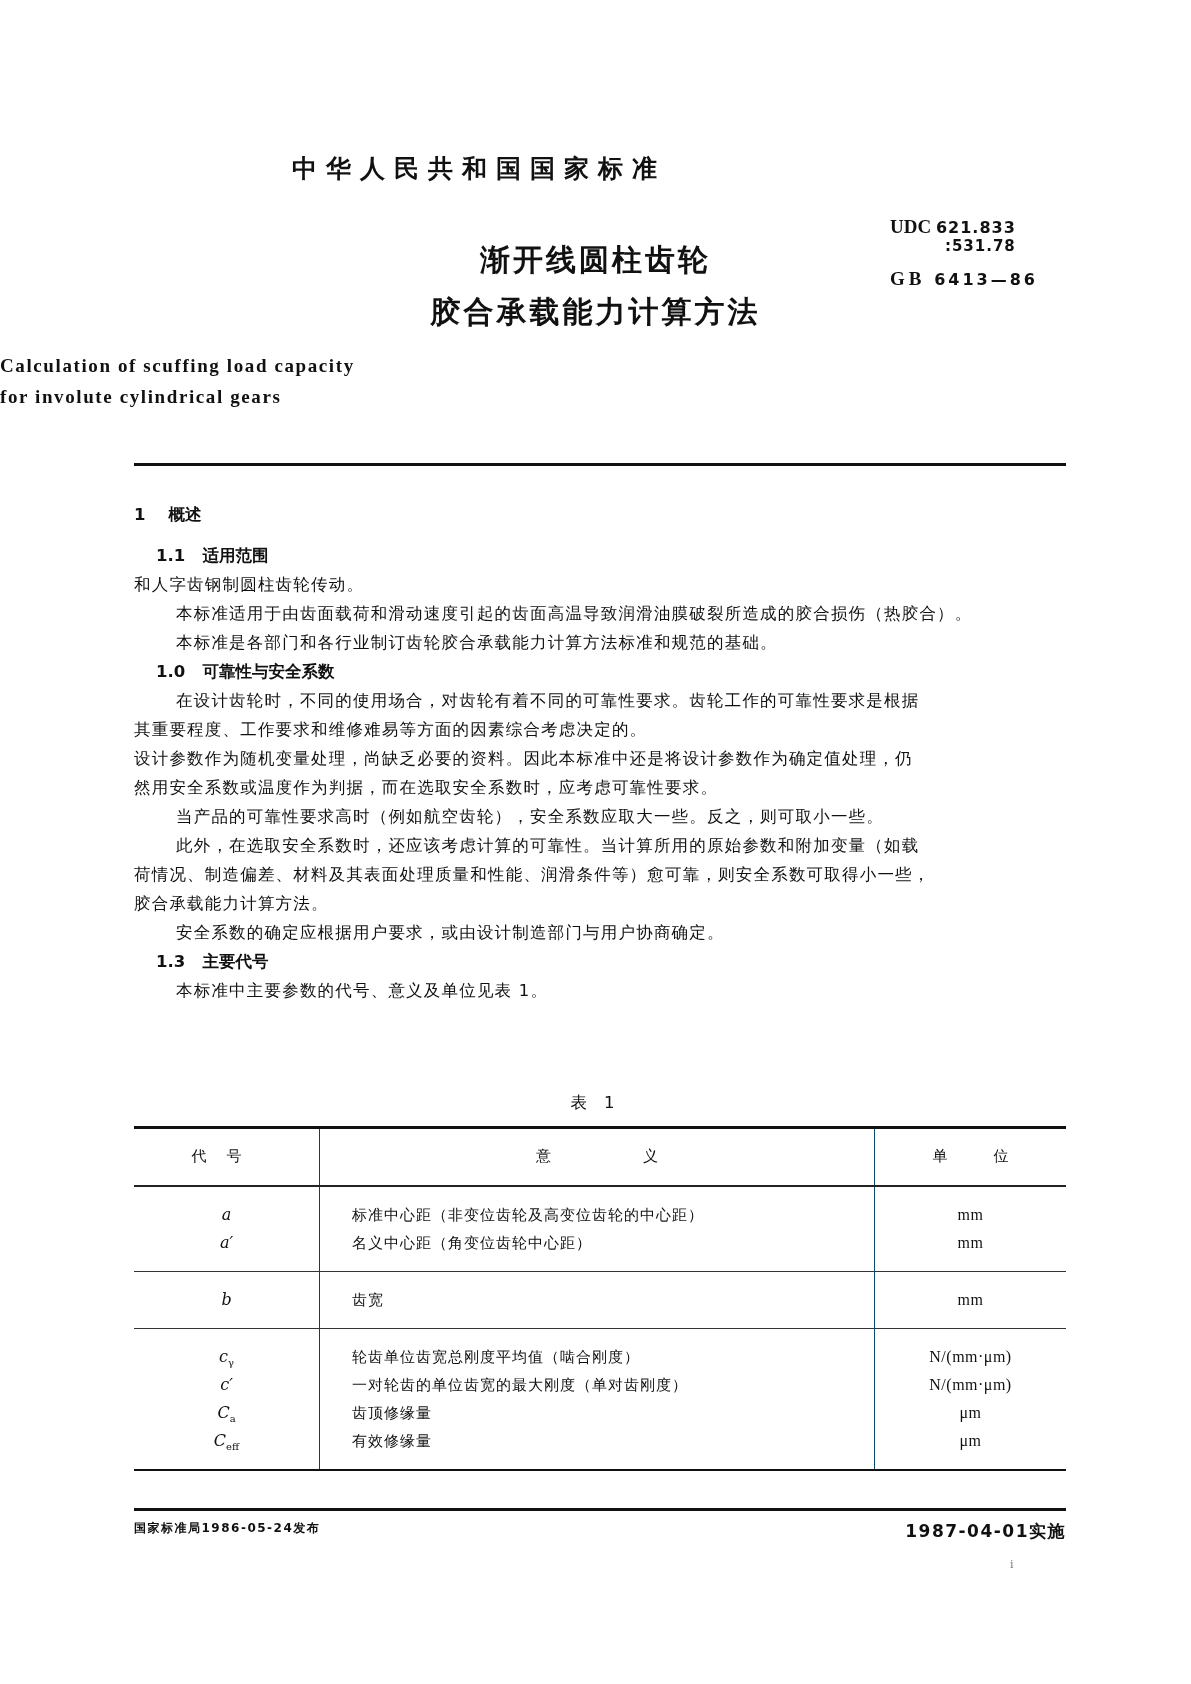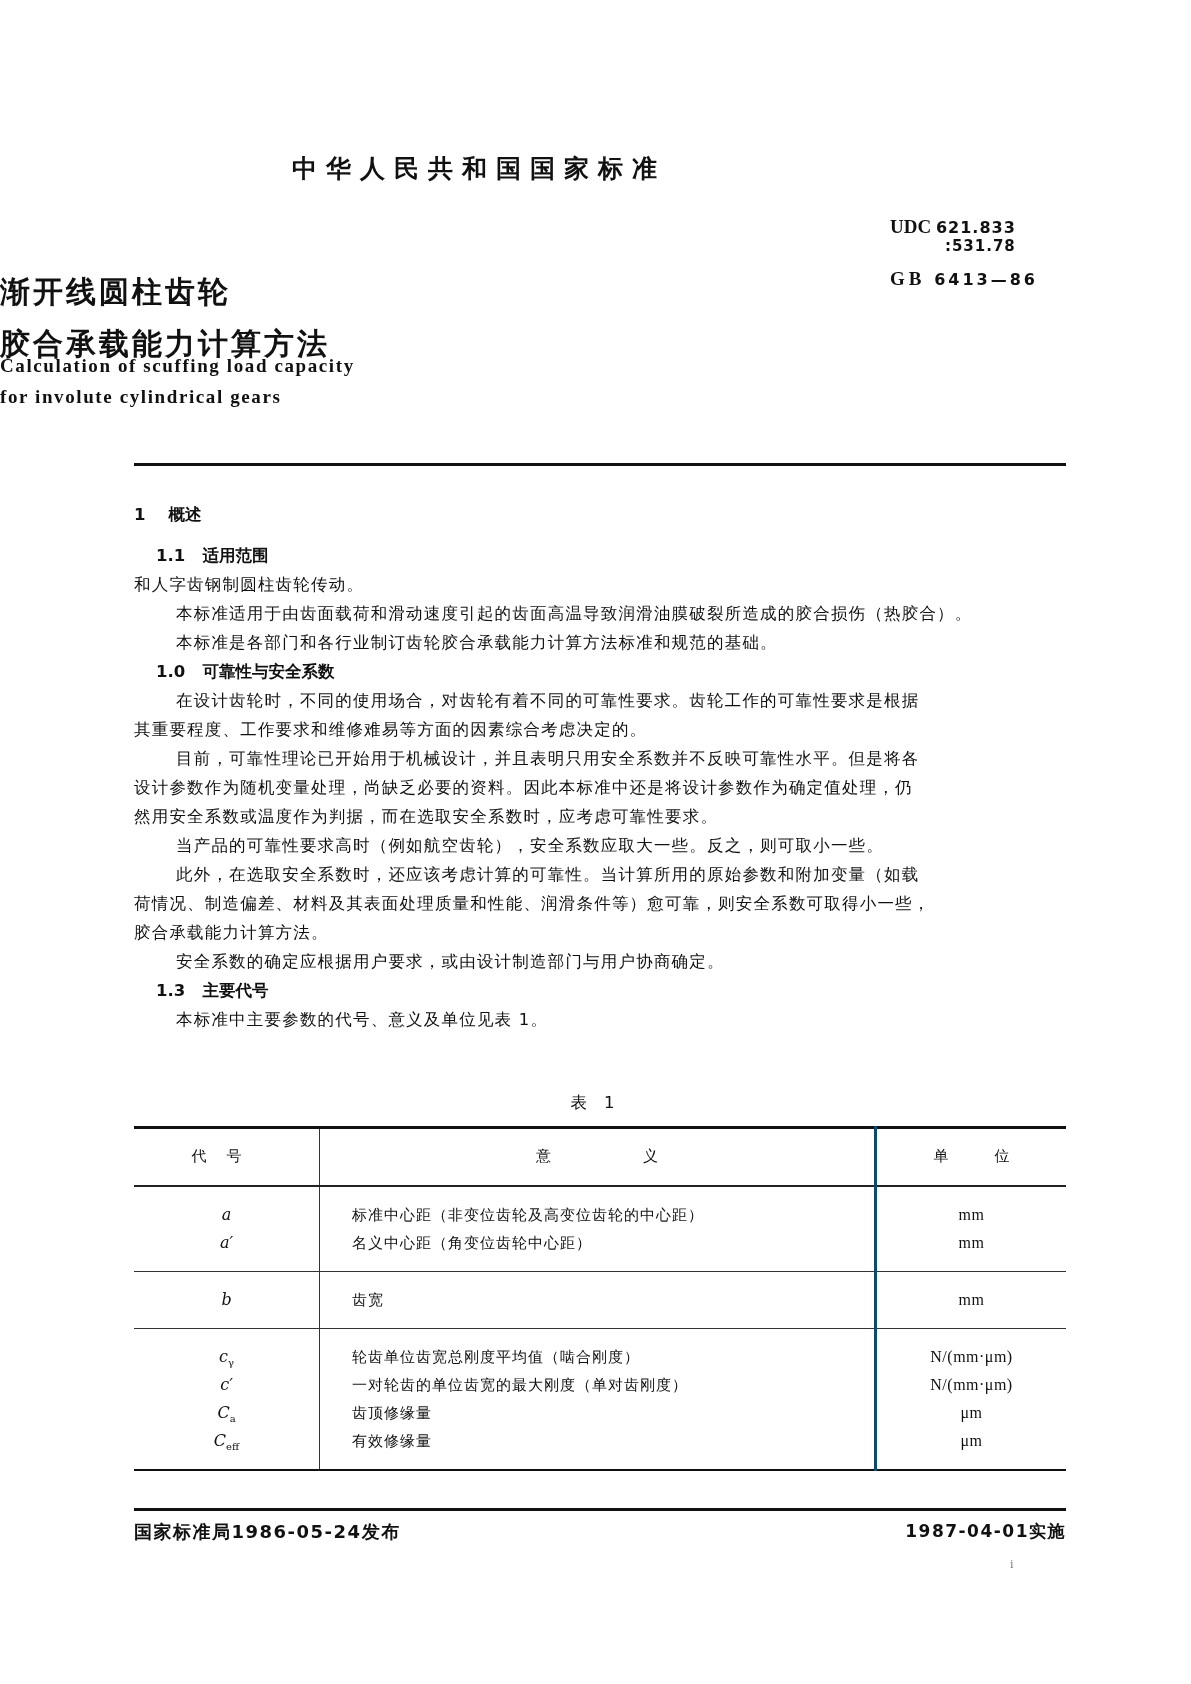--- a/index.html
+++ b/index.html
@@ -1,21 +1,21 @@
 <!DOCTYPE html>
 <html><head>
 <meta charset="utf-8">
 <style>
   html, body { margin: 0; padding: 0; background: #ffffff; }
   body { width: 1191px; height: 1684px; position: relative; overflow: hidden;
          font-family: "DejaVu Serif", "Liberation Serif", serif; color: #111; }
   .abs { position: absolute; }
   .national { left: 0; width: 950px; top: 152px; text-align: center; font-family: "DejaVu Sans", sans-serif;
               font-weight: bold; font-size: 25px; letter-spacing: 9px; padding-left: 8px; box-sizing: border-box; }
-  .title-cn { left: 0; width: 1191px; font-family: "DejaVu Sans", sans-serif; font-weight: bold; font-size: 30px; letter-spacing: 3px; margin-top: 32px; }
+  .title-cn { left: 0; width: 1191px; text-align: center; font-family: "DejaVu Sans", sans-serif; font-weight: bold; font-size: 30px; letter-spacing: 3px; }
   .title-cn.l1 { top: 240px; }
   .title-cn.l2 { top: 292px; }
   .title-en { left: 0; width: 1191px; text-align: left; font-family: "Liberation Serif", serif; font-weight: bold; font-size: 19px; letter-spacing: 1.6px; }
   .title-en.l1 { top: 355px; }
   .title-en.l2 { top: 386px; }
   .udc { left: 890px; top: 218px; font-family: "Liberation Serif", serif; font-size: 19px; font-weight: bold; line-height: 18px; text-align: right; }
   .udc .num { font-family: "DejaVu Sans", sans-serif; font-size: 16px; letter-spacing: 1px; }
   .udc .sub { padding-left: 42px; display: block; font-family: "DejaVu Sans", sans-serif; font-size: 15px; letter-spacing: 1px; }
   .gbno { left: 890px; top: 268px; font-family: "Liberation Serif", serif; font-size: 19px; font-weight: bold; letter-spacing: 4px; }
   .gbno .num { font-family: "DejaVu Sans", sans-serif; font-size: 16px; letter-spacing: 3px; }
@@ -28,30 +28,30 @@
   .tbl-title { left: 0; width: 1191px; text-align: center; top: 1092px; font-family: "DejaVu Sans", sans-serif; font-size: 16.5px; letter-spacing: 6px; }
   table.sym { position: absolute; left: 134px; top: 1126px; width: 932px; border-collapse: collapse; font-family: "DejaVu Sans", sans-serif; font-size: 15px; }
   table.sym th, table.sym td { padding: 0; vertical-align: middle; }
   table.sym thead tr { height: 58px; border-top: 3px solid #111; border-bottom: 2px solid #222; }
   table.sym th { font-weight: normal; text-align: center; letter-spacing: 20px; }
   table.sym th.c2 { letter-spacing: 92px; padding-left: 92px; }
   table.sym th.c3 { letter-spacing: 46px; padding-left: 46px; }
   table.sym tbody tr.grp { border-bottom: 1.5px solid #333; }
   table.sym tbody tr.last { border-bottom: 2.5px solid #111; }
   .c1 { width: 185px; border-right: 1px solid #333; text-align: center; }
-  .c2 { width: 462px; border-right: 3px solid #0c4a6e; }
+  .c2 { width: 462px; border-right: 1px solid #0c4a6e; }
   .c3 { text-align: center; }
   .cell-lines { display: flex; flex-direction: column; padding: 14px 0; }
   .cell-lines span { height: 28px; line-height: 28px; }
   .c2 .cell-lines span { padding-left: 32px; letter-spacing: 1px; }
   .sym-i { font-family: "DejaVu Serif", serif; font-style: italic; font-size: 16px; }
   .sym-i sub { font-style: normal; font-size: 10px; }
   .unit { font-family: "Liberation Serif", serif; font-size: 16px; letter-spacing: 0.5px; }
   .rule-footer { left: 134px; width: 932px; top: 1508px; height: 3px; background: #111; }
-  .footer-left { left: 134px; top: 1520px; font-family: "DejaVu Sans", sans-serif; font-weight: bold; font-size: 18px; letter-spacing: 1.5px; }
+  .footer-left { left: 134px; top: 1520px; font-family: "DejaVu Sans", sans-serif; font-weight: bold; font-size: 12px; letter-spacing: 1.5px; }
   .footer-right { right: 125px; top: 1520px; font-family: "DejaVu Sans", sans-serif; font-weight: bold; font-size: 17px; letter-spacing: 1.5px; }
   .page-mark { left: 1010px; top: 1558px; font-size: 11px; color: #777; }
 </style>
 </head>
 <body>
 
 <div class="abs national">中华人民共和国国家标准</div>
 
 <div class="abs udc">
   <span>UDC</span>
@@ -80,21 +80,20 @@
   </div>
   <div class="p-line para cont">和人字齿钢制圆柱齿轮传动。</div>
   <div class="p-line para">本标准适用于由齿面载荷和滑动速度引起的齿面高温导致润滑油膜破裂所造成的胶合损伤（热胶合）。</div>
   <div class="p-line para">本标准是各部门和各行业制订齿轮胶合承载能力计算方法标准和规范的基础。</div>
 
   <div class="sec" style="padding-left:22px">
     <span>1.0</span>&nbsp;&nbsp;&nbsp;<span>可靠性与安全系数</span>
   </div>
   <div class="p-line para">在设计齿轮时，不同的使用场合，对齿轮有着不同的可靠性要求。齿轮工作的可靠性要求是根据</div>
   <div class="p-line para cont">其重要程度、工作要求和维修难易等方面的因素综合考虑决定的。</div>
-  <div class="p-line para">目前，可靠性理论已开始用于机械设计，并且表明只用安全系数并不反映可靠性水平。但是将各</div>
   <div class="p-line para cont">设计参数作为随机变量处理，尚缺乏必要的资料。因此本标准中还是将设计参数作为确定值处理，仍</div>
   <div class="p-line para cont">然用安全系数或温度作为判据，而在选取安全系数时，应考虑可靠性要求。</div>
   <div class="p-line para">当产品的可靠性要求高时（例如航空齿轮），安全系数应取大一些。反之，则可取小一些。</div>
   <div class="p-line para">此外，在选取安全系数时，还应该考虑计算的可靠性。当计算所用的原始参数和附加变量（如载</div>
   <div class="p-line para cont">荷情况、制造偏差、材料及其表面处理质量和性能、润滑条件等）愈可靠，则安全系数可取得小一些，</div>
   <div class="p-line para cont">胶合承载能力计算方法。</div>
   <div class="p-line para">安全系数的确定应根据用户要求，或由设计制造部门与用户协商确定。</div>
 
   <div class="sec" style="padding-left:22px">
     <span>1.3</span>&nbsp;&nbsp;&nbsp;<span>主要代号</span>

